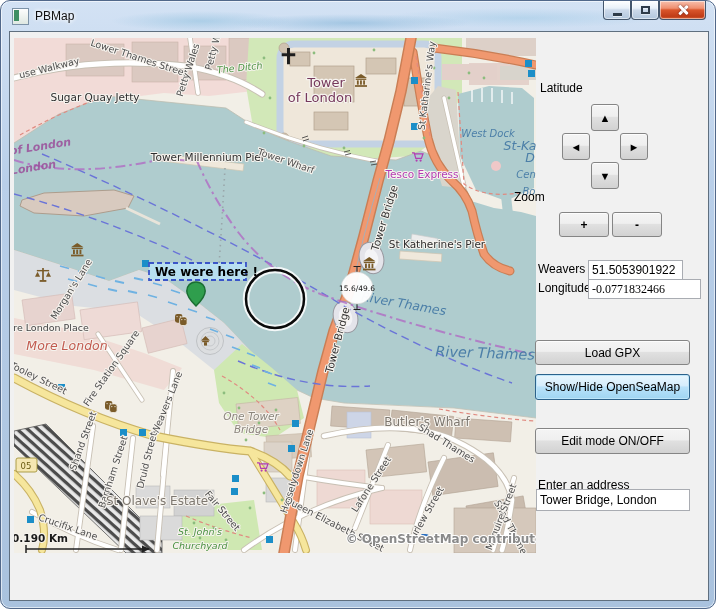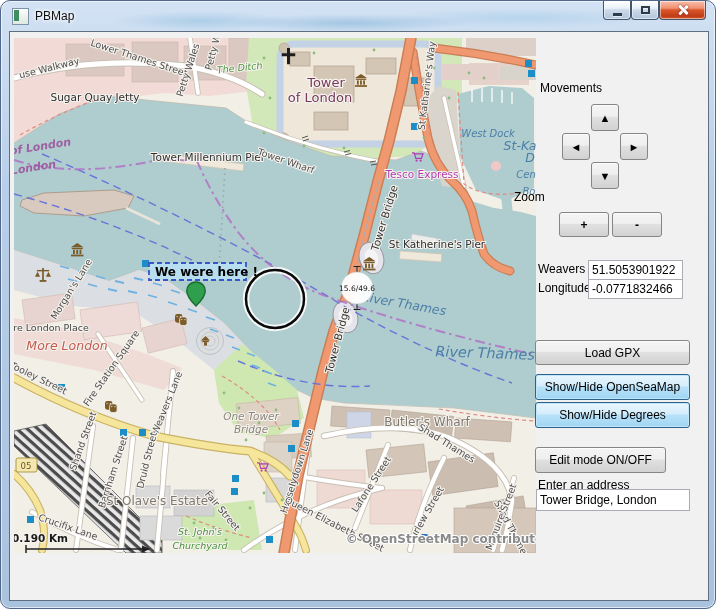--- a/index.html
+++ b/index.html
@@ -464,36 +464,35 @@
         <path d="M182,244 c-6,0 -9.2,4.5 -9.2,9 c0,6 9.2,15 9.2,15 c0,0 9.2,-9 9.2,-15 c0,-4.5 -3.2,-9 -9.2,-9 z" fill="#2f9e4d" stroke="#1b6e33" stroke-width="1.5"></path>
 
         <g>
           <path d="M343,228 v8 M339.5,228.5 h7 M343,264 v8 M339.5,271.5 h7" stroke="#222" stroke-width="1" fill="none"></path>
           <circle cx="343" cy="250" r="16" fill="#ffffff" opacity="0.96" stroke="#cccccc" stroke-width="0.6"></circle>
           <text class="bubble-text" x="343" y="252.5">15.6/49.6</text>
         </g>
       </svg>
     </div>
 
-    <div class="lbl" style="left:530px;top:49px">Movements</div>
+    <div class="lbl" style="left:530px;top:49px">Latitude</div>
     <button class="win-btn arrow" style="left:581px;top:72px;width:28px;height:27px">▲</button>
     <button class="win-btn arrow" style="left:552px;top:101px;width:28px;height:27px">◄</button>
     <button class="win-btn arrow" style="left:610px;top:101px;width:28px;height:27px">►</button>
     <button class="win-btn arrow" style="left:581px;top:130px;width:28px;height:27px">▼</button>
 
     <div class="lbl" style="left:504px;top:158px">Zoom</div>
     <button class="win-btn" style="left:549px;top:180px;width:50px;height:25px;font-weight:bold">+</button>
     <button class="win-btn" style="left:602px;top:180px;width:50px;height:25px;font-weight:bold">-</button>
 
     <div class="lbl" style="left:528px;top:230px">Weavers</div>
     <input class="tb" style="left: 578px; top: 228px; width: 95px; height: 20px;" value="51.5053901922">
     <div class="lbl" style="left:528px;top:249px">Longitude</div>
-    <input class="tb" style="left: 578px; top: 247px; width: 95px; height: 20px;" value="-0.0771832466">
+    <input class="tb" style="left: 578px; top: 247px; width: 113px; height: 20px; font-family: Liberation Serif, serif;" value="-0.0771832466">
 
     <button class="win-btn hl" style="left:525px;top:342px;width:155px;height:26px">Show/Hide OpenSeaMap</button>
     <button class="win-btn" style="left:525px;top:308px;width:155px;height:25px">Load GPX</button>
-    <button class="win-btn hl" style="left:525px;top:370px;width:155px;height:26px">Show/Hide Degrees</button>
-    <button class="win-btn" style="left:525px;top:415px;width:131px;height:26px">Edit mode ON/OFF</button>
+    <button class="win-btn" style="left:525px;top:396px;width:155px;height:26px">Edit mode ON/OFF</button>
 
     <div class="lbl" style="left:528px;top:446px">Enter an address</div>
     <input class="tb" style="left: 526px; top: 449px; width: 154px; height: 22px; margin-top: 8px;" value="Tower Bridge, London">
   </div>
 </div>
 
 </body></html>

